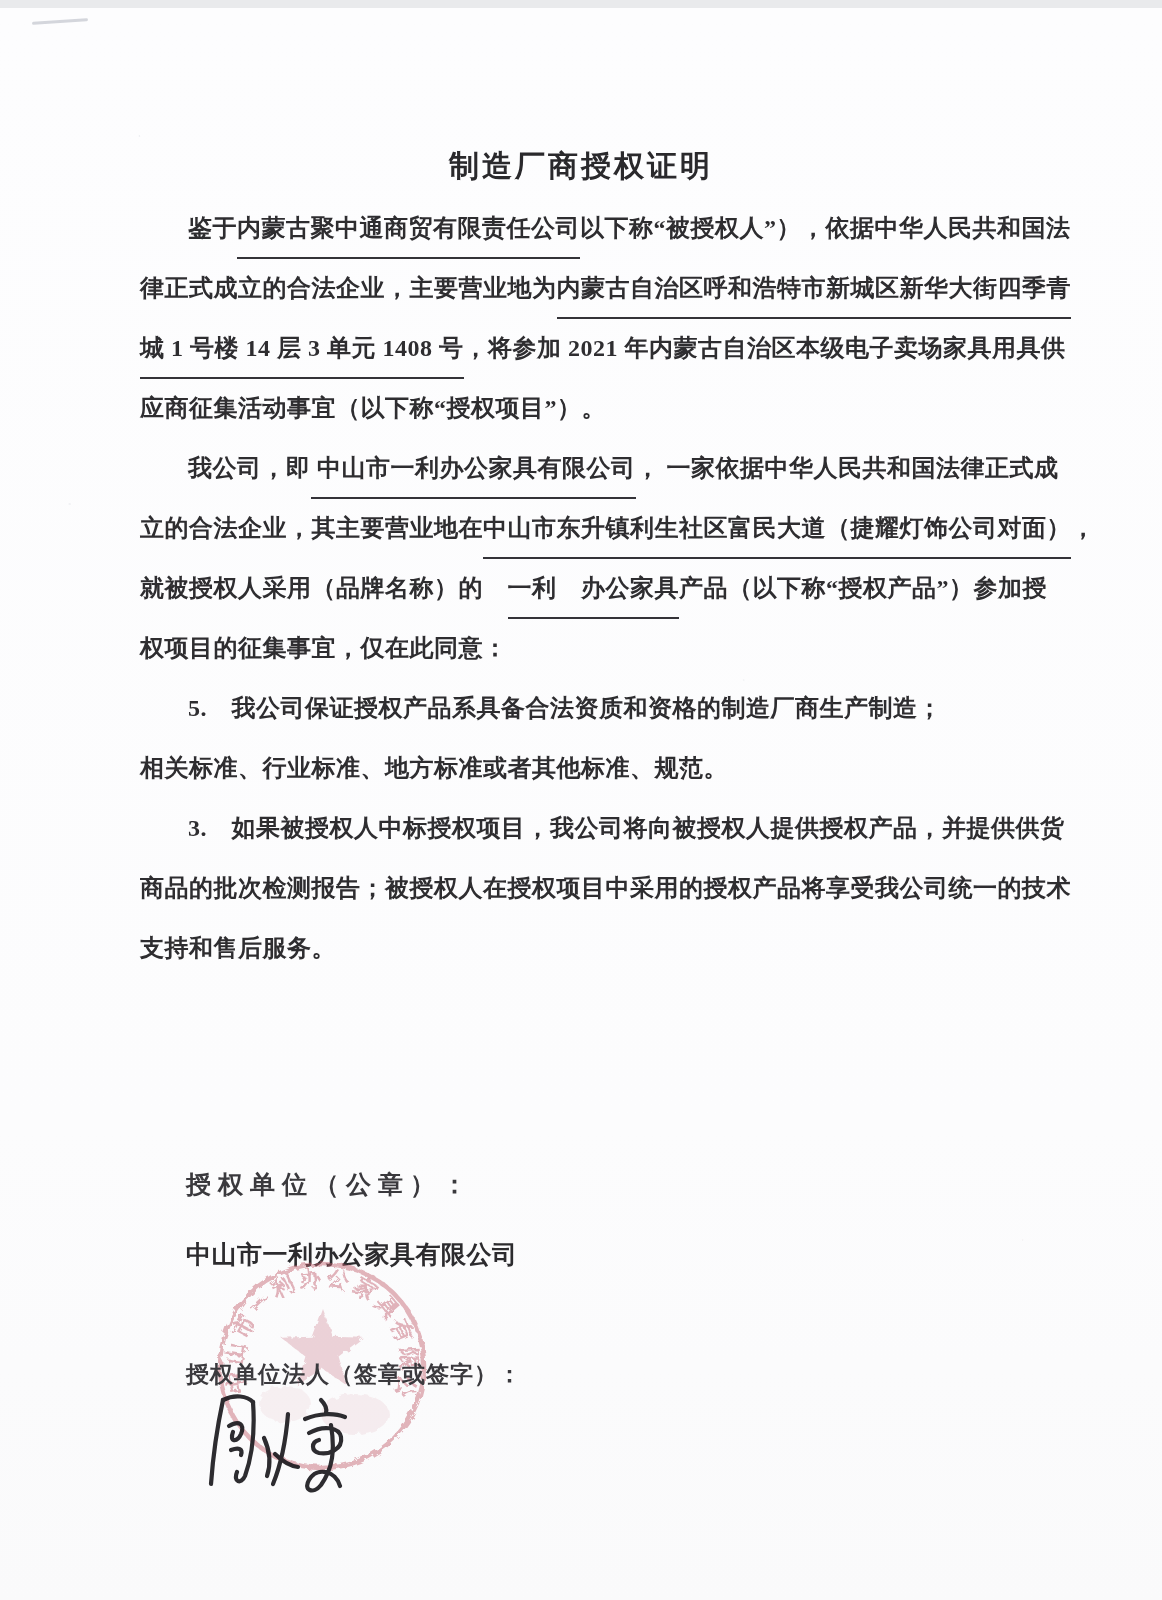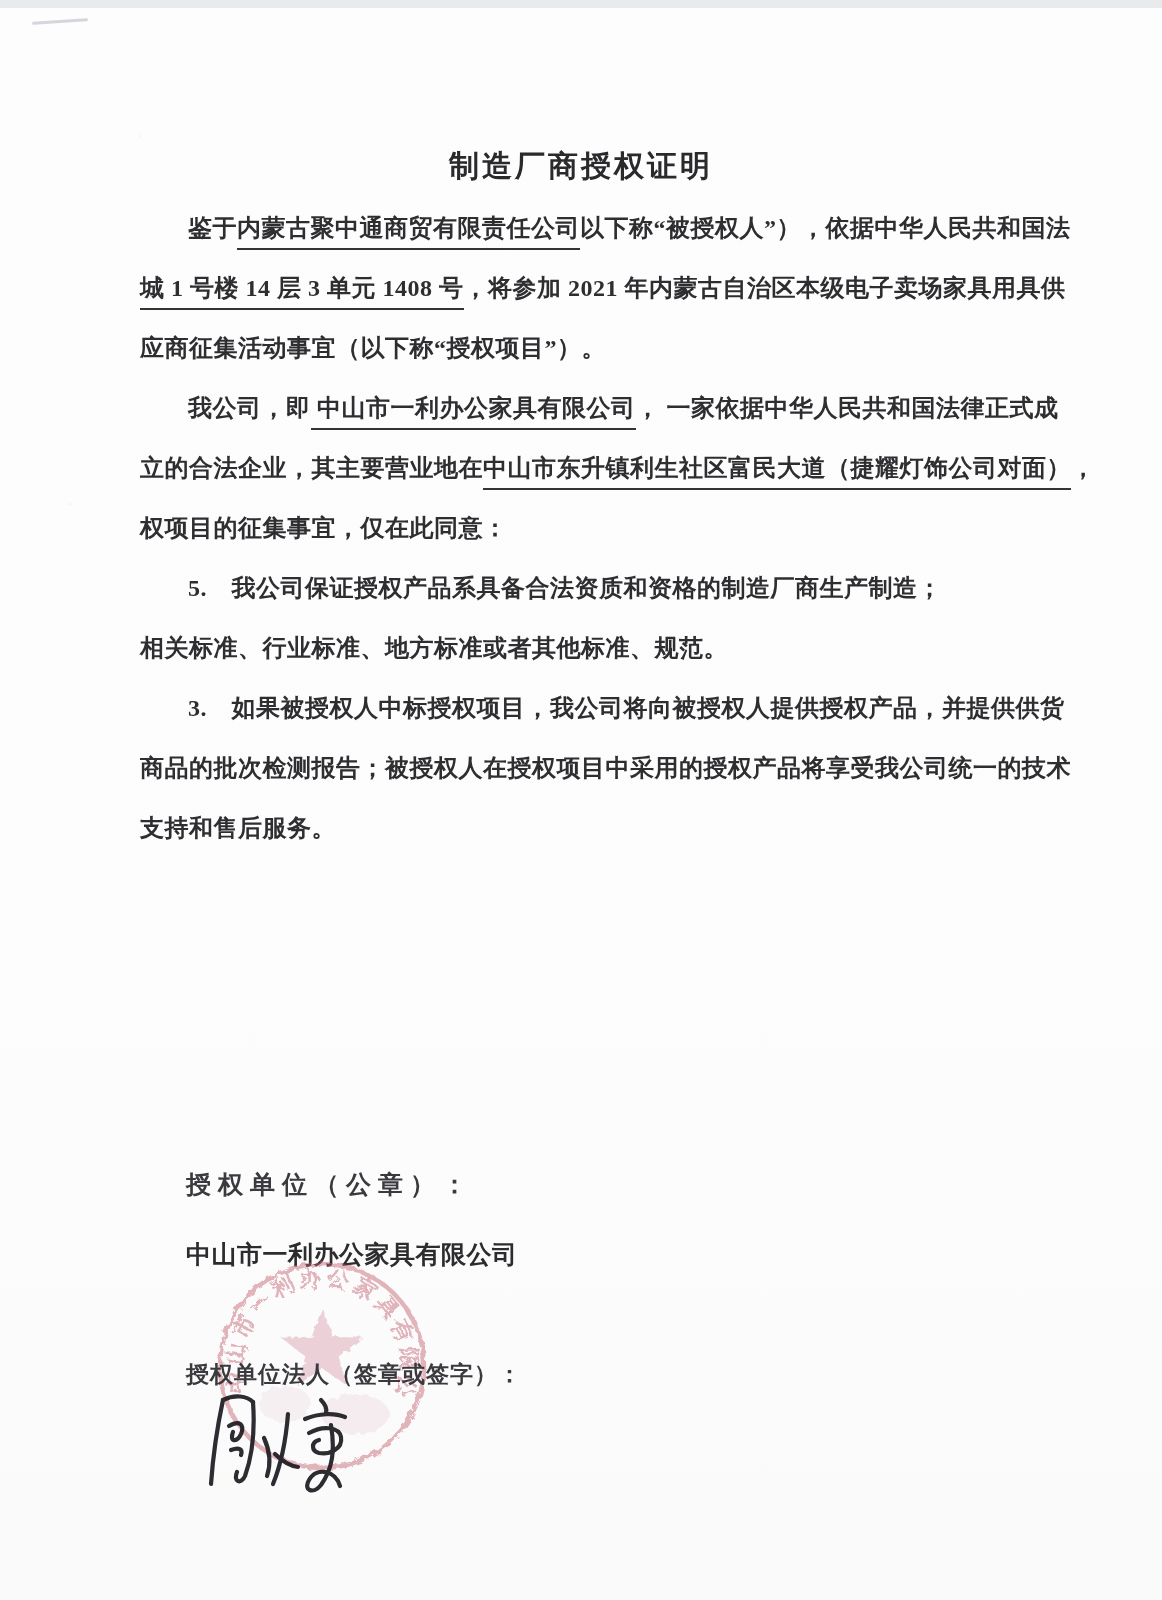--- a/index.html
+++ b/index.html
@@ -29,21 +29,21 @@
     text-align:center;
     font-family:"Liberation Sans","DejaVu Sans",sans-serif;
     font-size:30px;font-weight:700;letter-spacing:3px;color:#2a292c;
   }
   .body-text{
     position:absolute;left:140px;top:190px;width:905px;
     font-size:24px;font-weight:600;letter-spacing:.5px;color:#2e2d30;
   }
   .line{height:60px;line-height:60px;white-space:nowrap;}
   .line.first{text-indent:2em;}
-  .u{border-bottom:2px solid #343338;padding-bottom:7px;}
+  .u{border-bottom:2px solid #343338;padding-bottom:16px;}
   .closing-label-seal{
     position:absolute;left:186px;top:1160px;
     font-size:25px;font-weight:600;letter-spacing:7px;color:#3a393d;
   }
   .closing-company{
     position:absolute;left:186px;top:1230px;
     font-size:25px;font-weight:700;letter-spacing:0.5px;color:#2c2b2e;
   }
   .closing-label-rep{
     position:absolute;left:186px;top:1351px;
@@ -72,26 +72,28 @@
 
 <div class="page">
 
   <div class="scan-mark-topleft"></div>
 
   <div class="doc-title">制造厂商授权证明</div>
 
   <div class="body-text">
     <div class="para">
         <div class="line first"><span>鉴于</span><span class="u">内蒙古聚中通商贸有限责任公司</span><span>以下称“被授权人”），依据中华人民共和国法</span></div>
+        <div class="line"><span>律正式成立的合法企业，主要营业地为</span><span class="u">内蒙古自治区呼和浩特市新城区新华大街四季青</span></div>
         <div class="line"><span class="u">城 1 号楼 14 层 3 单元 1408 号</span><span>，将参加 2021 年内蒙古自治区本级电子卖场家具用具供</span></div>
         <div class="line"><span>应商征集活动事宜（以下称“授权项目”）。</span></div>
       </div>
     <div class="para">
         <div class="line first"><span>我公司，即</span><span class="u"> 中山市一利办公家具有限公司</span><span>， 一家依据中华人民共和国法律正式成</span></div>
         <div class="line"><span>立的合法企业，其主要营业地在</span><span class="u">中山市东升镇利生社区富民大道（捷耀灯饰公司对面）</span><span>，</span></div>
+        <div class="line"><span>就被授权人采用（品牌名称）的　</span><span class="u">一利　办公家具</span><span>产品（以下称“授权产品”）参加授</span></div>
         <div class="line"><span>权项目的征集事宜，仅在此同意：</span></div>
       </div>
     <div class="para">
         <div class="line first"><span>5.　我公司保证授权产品系具备合法资质和资格的制造厂商生产制造；</span></div>
       </div>
     <div class="para">
         <div class="line"><span>相关标准、行业标准、地方标准或者其他标准、规范。</span></div>
       </div>
     <div class="para">
         <div class="line first"><span>3.　如果被授权人中标授权项目，我公司将向被授权人提供授权产品，并提供供货</span></div>

